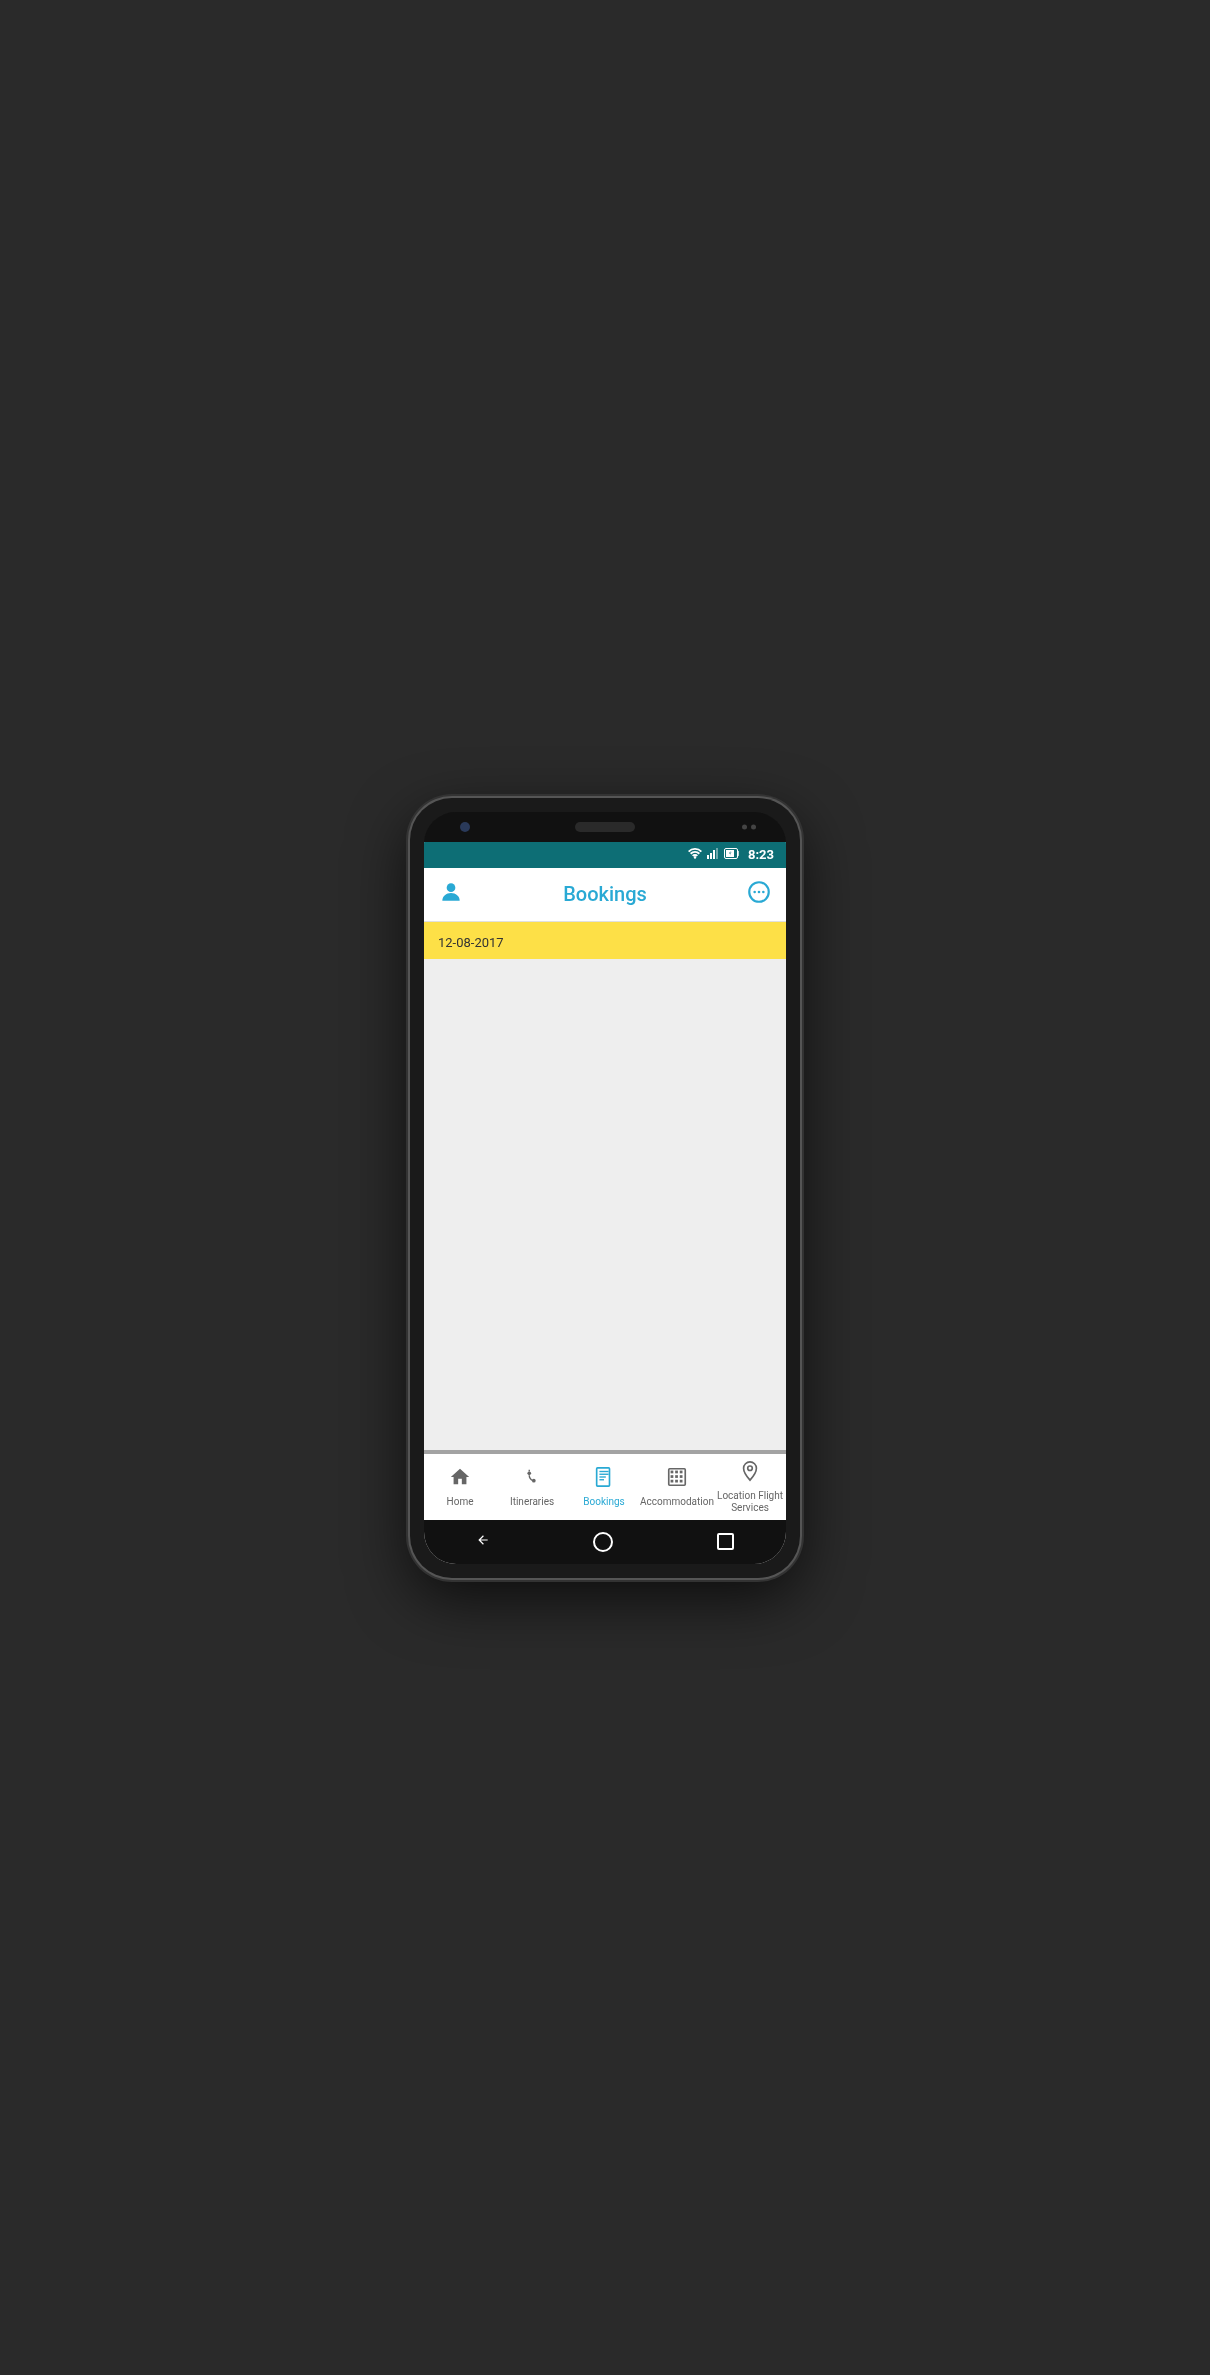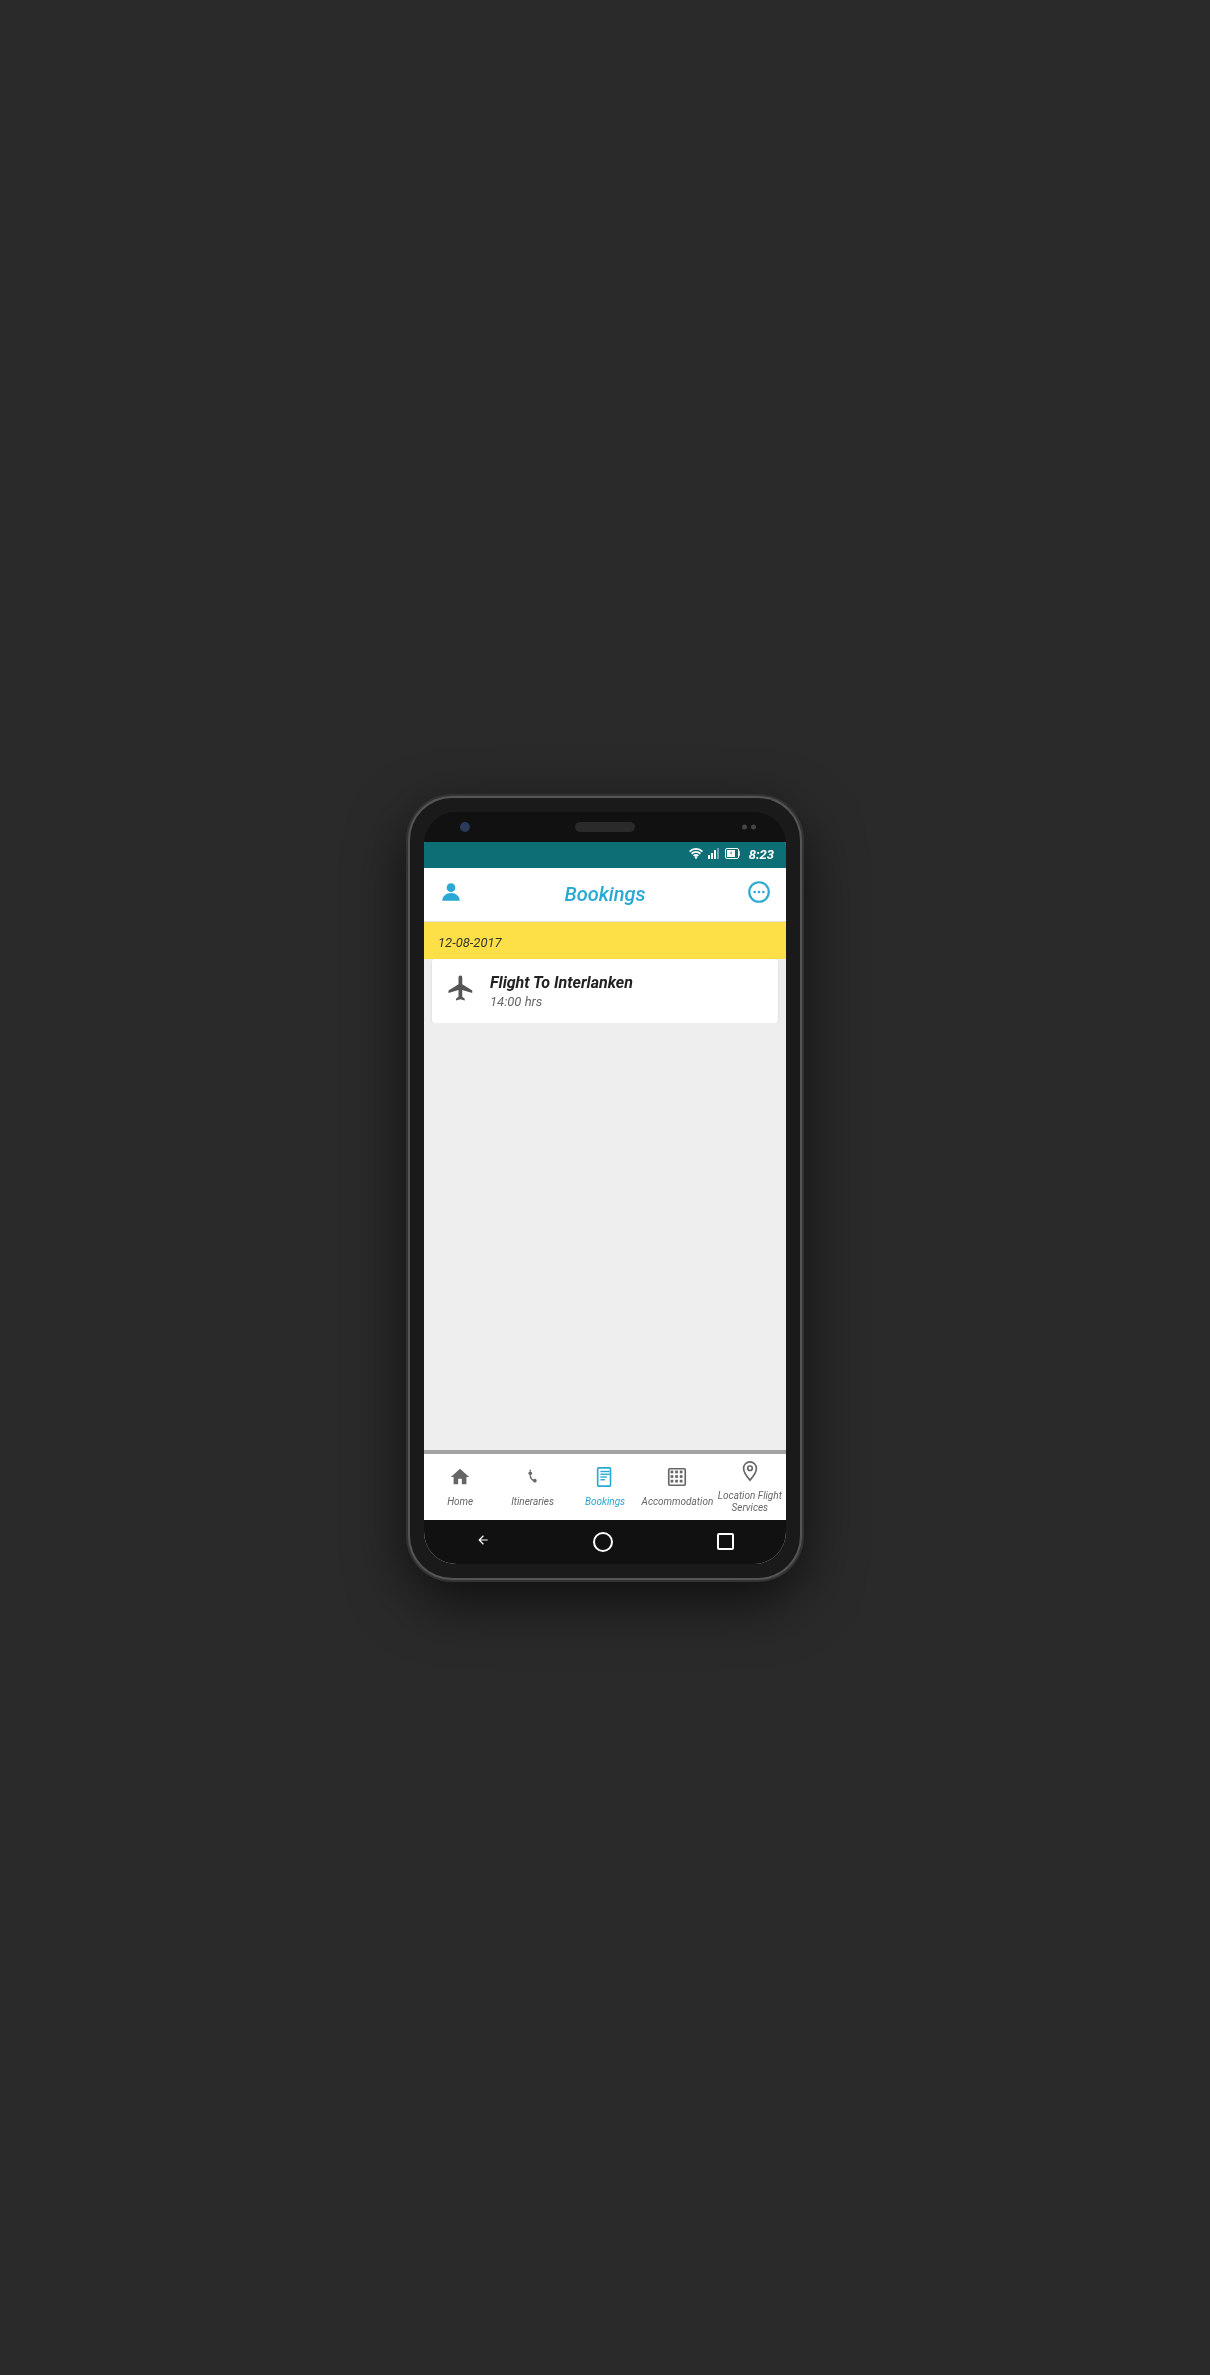--- a/index.html
+++ b/index.html
@@ -16,21 +16,20 @@
     .phone-outer {
       width: 390px;
       height: 780px;
       background: #1a1a1a;
       border-radius: 42px;
       padding: 14px;
       box-shadow: 0 0 0 2px #555, 0 0 0 4px #333, 0 20px 60px rgba(0,0,0,0.7);
       position: relative;
       display: flex;
       flex-direction: column;
-      font-style: italic;
     }
 
     .phone-inner {
       flex: 1;
       background: #1a1a1a;
       border-radius: 32px;
       overflow: hidden;
       display: flex;
       flex-direction: column;
       position: relative;
@@ -330,31 +329,20 @@
             <circle cx="12" cy="12" r="1.2" fill="#29a9d4" stroke="none"></circle>
             <circle cx="16" cy="12" r="1.2" fill="#29a9d4" stroke="none"></circle>
           </svg>
         </div>
       </div>
 
       <div class="date-section">
         <span class="date-label">12-08-2017</span>
       </div>
 
-      <div class="booking-card">
-        <div class="flight-icon-wrap">
-          <svg width="30" height="30" viewBox="0 0 24 24" fill="#555">
-            <path d="M21 16v-2l-8-5V3.5c0-.83-.67-1.5-1.5-1.5S10 2.67 10 3.5V9l-8 5v2l8-2.5V19l-2 1.5V22l3.5-1 3.5 1v-1.5L13 19v-5.5l8 2.5z"></path>
-          </svg>
-        </div>
-        <div class="booking-info">
-          <div class="booking-title">Flight To Interlanken</div>
-          <div class="booking-time">14:00 hrs</div>
-        </div>
-      </div>
 
       <div class="content-area"></div>
 
       <div class="bottom-nav">
 
         <div class="nav-item">
           <div class="home-nav-icon nav-icon">
             <svg viewBox="0 0 24 24" fill="#666" width="22" height="22">
               <path d="M10 20v-6h4v6h5v-8h3L12 3 2 12h3v8z"></path>
             </svg>

